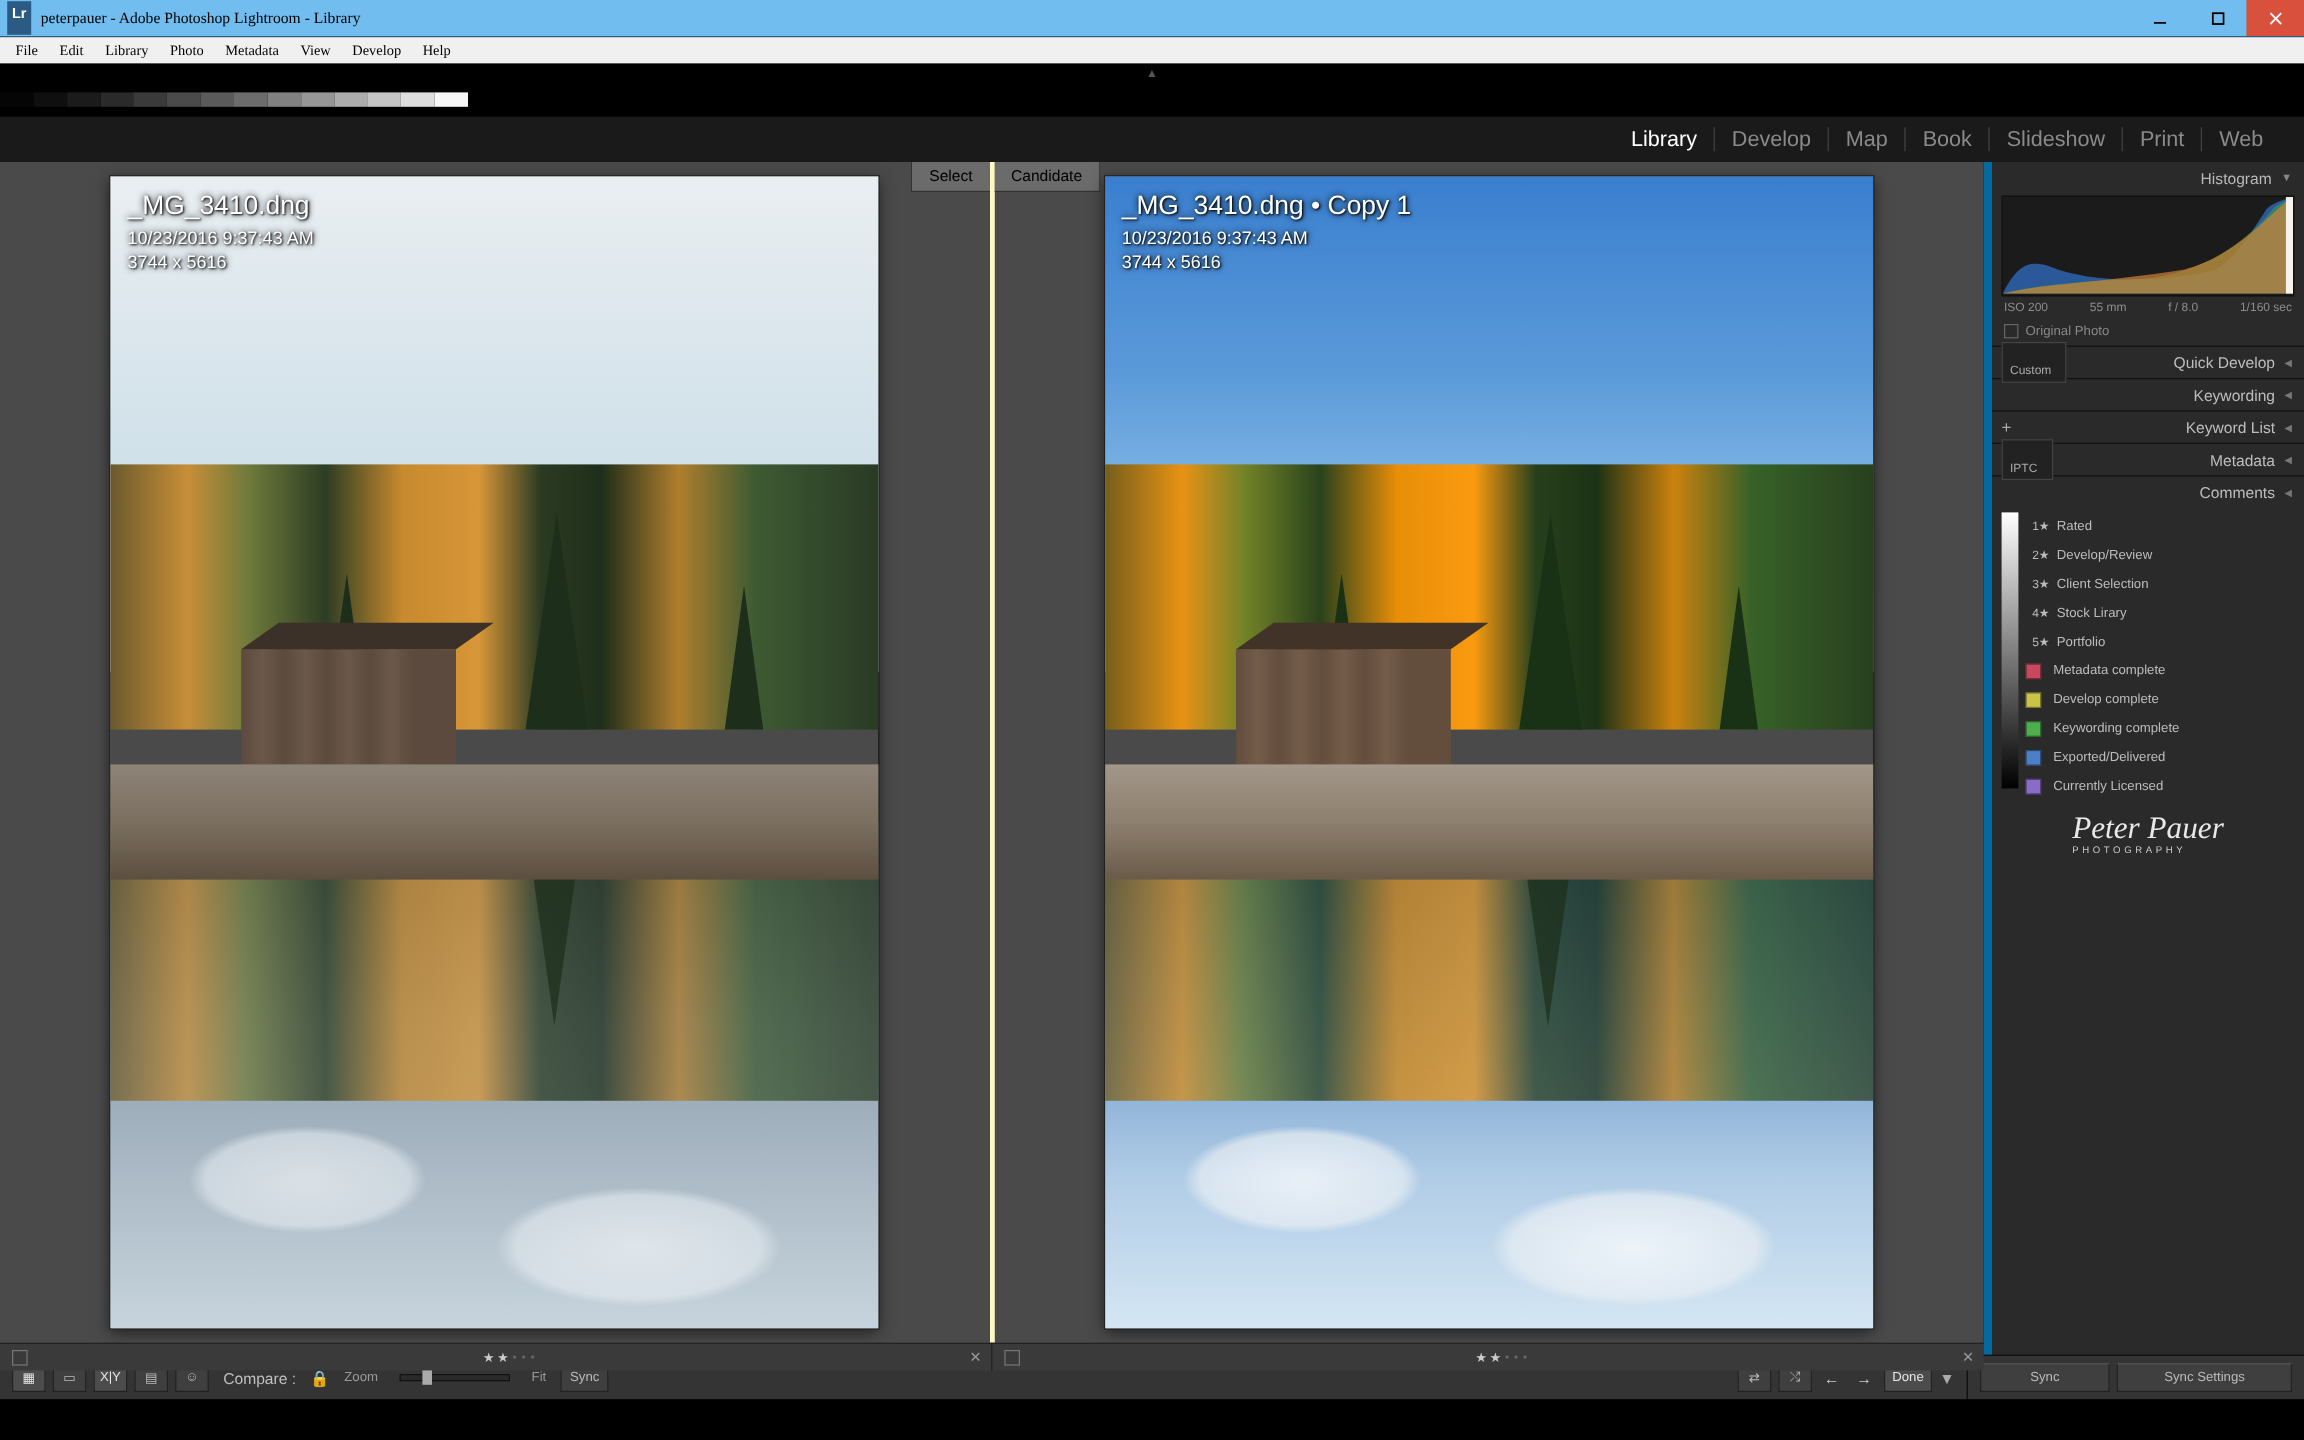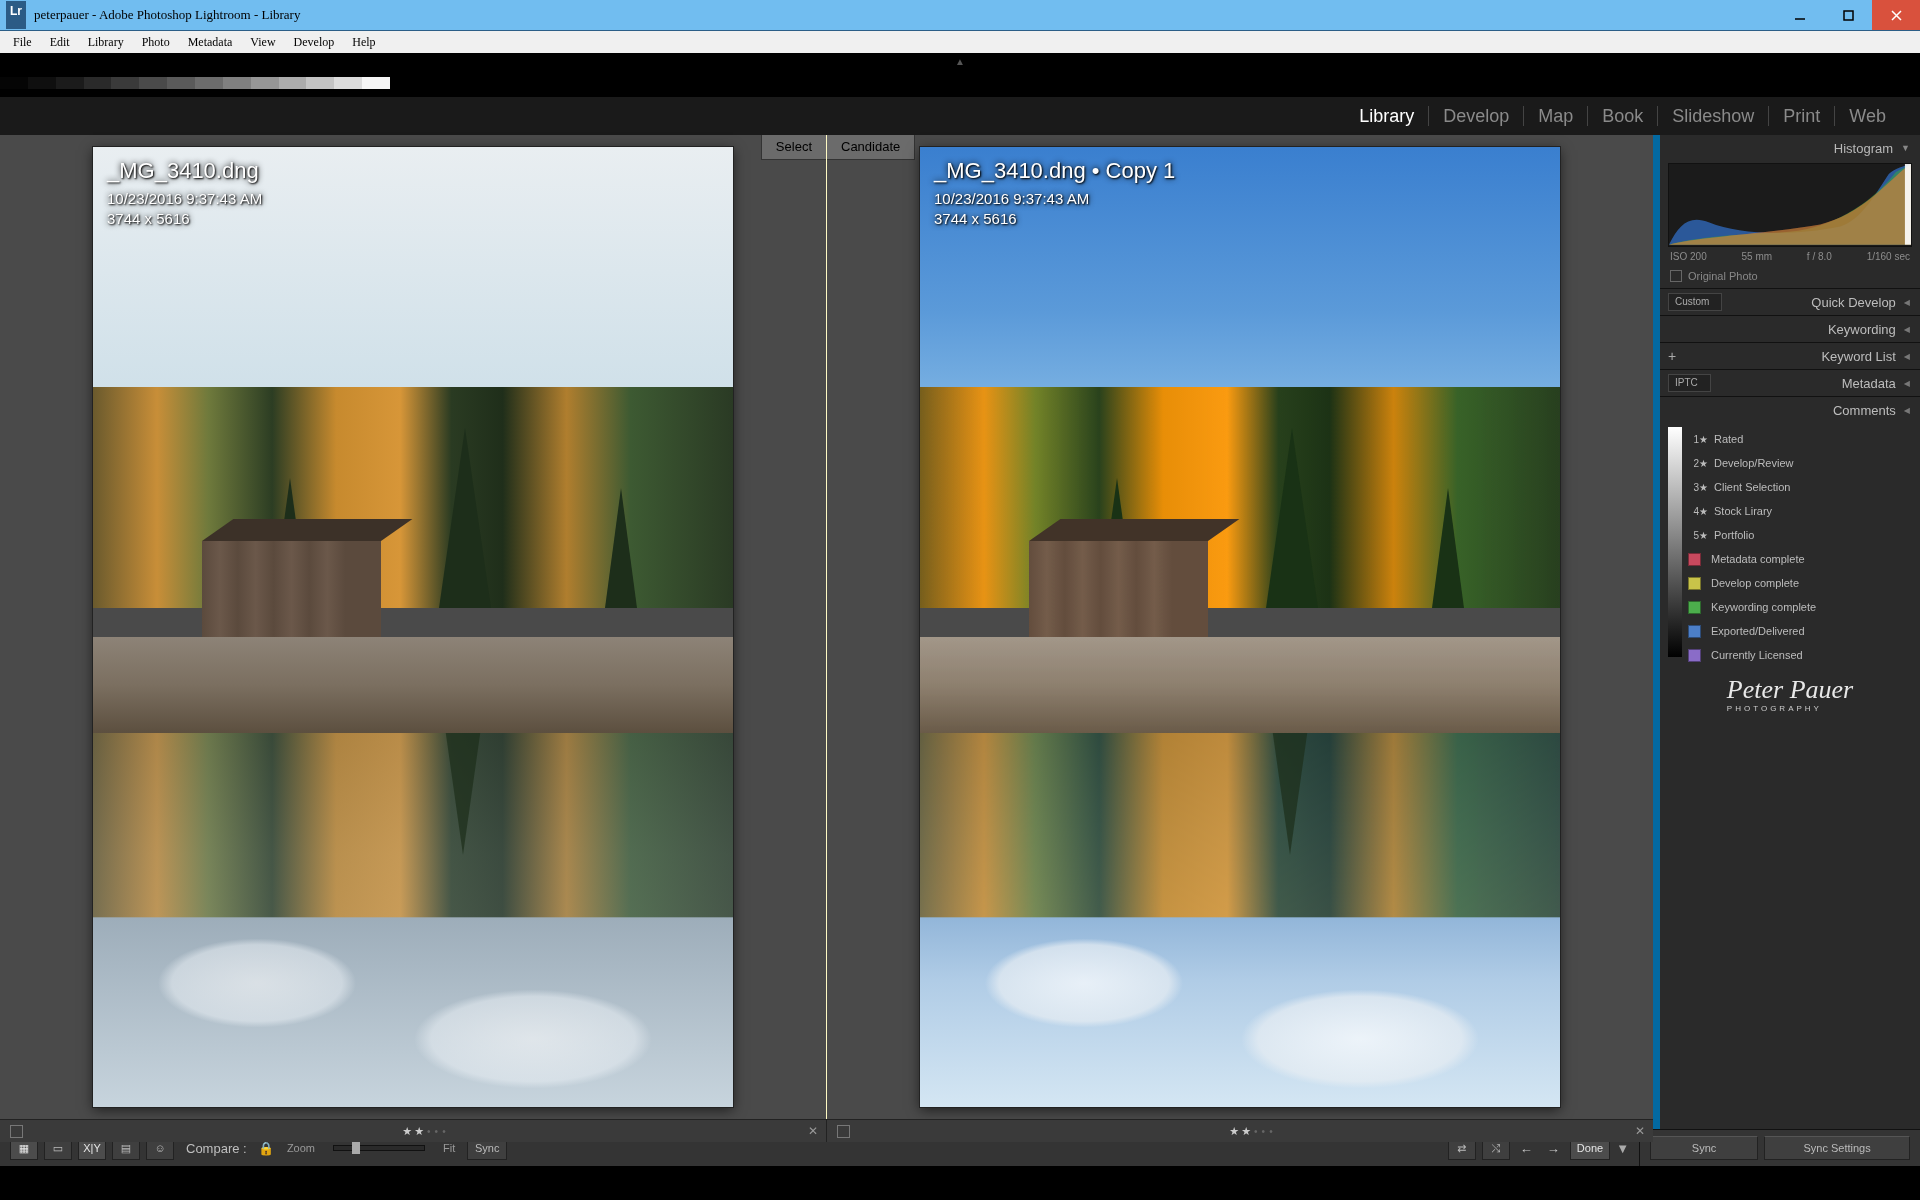--- a/index.html
+++ b/index.html
@@ -17,21 +17,21 @@
   .gray-grad{position:absolute;left:0;top:24px;height:12px;width:390px;display:flex}
   .gray-grad i{flex:1}
   .modulebar{height:38px;background:#1a1a1a;color:#8a8a8a;display:flex;justify-content:flex-end;align-items:center;padding-right:20px;font:400 18px/38px "Myriad Pro","Helvetica Neue",sans-serif}
   .modulebar .mod{padding:0 14px;position:relative;cursor:default}
   .modulebar .mod.active{color:#fff}
   .modulebar .sep{width:1px;height:20px;background:#444}
   .work{display:flex;height:994px}
   .center{flex:1;background:#4a4a4a;display:flex;flex-direction:column}
   .compare{flex:1;display:flex}
   .panel{flex:1;position:relative;padding:12px}
-  .panel+.panel{border-left:1px solid #fef9c3}
+  .panel+.panel{border-left:4px solid #fef9c3}
   .tag{position:absolute;right:0;top:0;background:#6b6b6b;color:#000000;font:400 13px/24px sans-serif;padding:0 14px;border:1px solid #333;border-top:none;border-right:none}
   .photo{width:640px;height:960px;margin:0 auto;position:relative;box-shadow:0 0 0 1px #222,0 3px 12px rgba(0,0,0,.6)}
   .meta-ov{position:absolute;left:14px;top:10px;color:#fff;text-shadow:0 0 6px #000,1px 1px 2px #000;z-index:5}
   .meta-ov .fn{font:500 22px/28px "Helvetica Neue",sans-serif}
   .meta-ov .dt{font:400 15px/20px sans-serif;margin-top:4px}
   .meta-ov .dm{font:400 15px/20px sans-serif}
   .sky{position:absolute;left:0;top:0;right:0;height:43%}
   .sky.a{background:linear-gradient(#e9eef1,#cfe0e9 60%,#d5e2e6)}
   .sky.b{background:linear-gradient(#3a7fcf,#5b9ad9 40%,#8ec0e8 75%,#c8dff0)}
   .trees{position:absolute;left:0;right:0;top:25%;height:23%;background:
@@ -55,21 +55,21 @@
   .infobar .cls{position:absolute;right:8px;color:#999}
   .rightpanel{width:260px;background:#2a2a2a;border-left:7px solid #0369a1;display:flex;flex-direction:column}
   .hhead{height:26px;background:#2a2a2a;color:#b8b8b8;display:flex;align-items:center;justify-content:flex-end;padding:0 10px;font-size:13px}
   .hhead .tri{margin-left:8px;color:#888;font-size:9px}
   .hist{height:82px;margin:2px 8px;position:relative;border:1px solid #111;background:#1b1b1b;overflow:hidden}
   .hist svg{position:absolute;inset:0}
   .histmeta{display:flex;justify-content:space-between;padding:2px 10px 4px;color:#8d8d8d;font-size:10px}
   .orig{padding:4px 10px 6px;color:#888;font-size:11px;display:flex;align-items:center}
   .orig .cb{width:10px;height:10px;border:1px solid #666;margin-right:6px}
   .phead{height:26px;border-top:1px solid #111;display:flex;align-items:center;justify-content:flex-end;padding:0 10px;color:#bdbdbd;font-size:13px}
-  .phead .tag2{position:absolute;left:8px;background:#222;border:1px solid #444;font-size:10px;color:#aaa;padding:0 12px 0 6px;height:16px;line-height:16px}
+  .phead .tag2{position:absolute;left:8px;background:#222;border:1px solid #444;font-size:10px;color:#aaa;padding:16px 12px 0 6px;height:16px;line-height:16px}
   .phead.rel{position:relative}
   .phead .tri{margin-left:8px;color:#777;font-size:8px}
   .phead .pls{position:absolute;left:8px;color:#aaa;font-size:14px}
   .labels{margin-top:4px}
   .lrow{display:flex;align-items:center;height:24px;padding:0 10px 0 28px;color:#bcbcbc;font-size:11px}
   .lrow .swatch{width:11px;height:11px;margin-right:10px;border:1px solid rgba(0,0,0,.4)}
   .lrow .star{color:#bbb;font-size:10px;margin-right:6px;width:20px;text-align:right}
   .tonestrip{position:absolute;left:8px;top:4px;width:14px;height:230px;background:linear-gradient(#fff,#000)}
   .labels-wrap{position:relative}
   .idplate{margin:10px auto 0;text-align:left}

